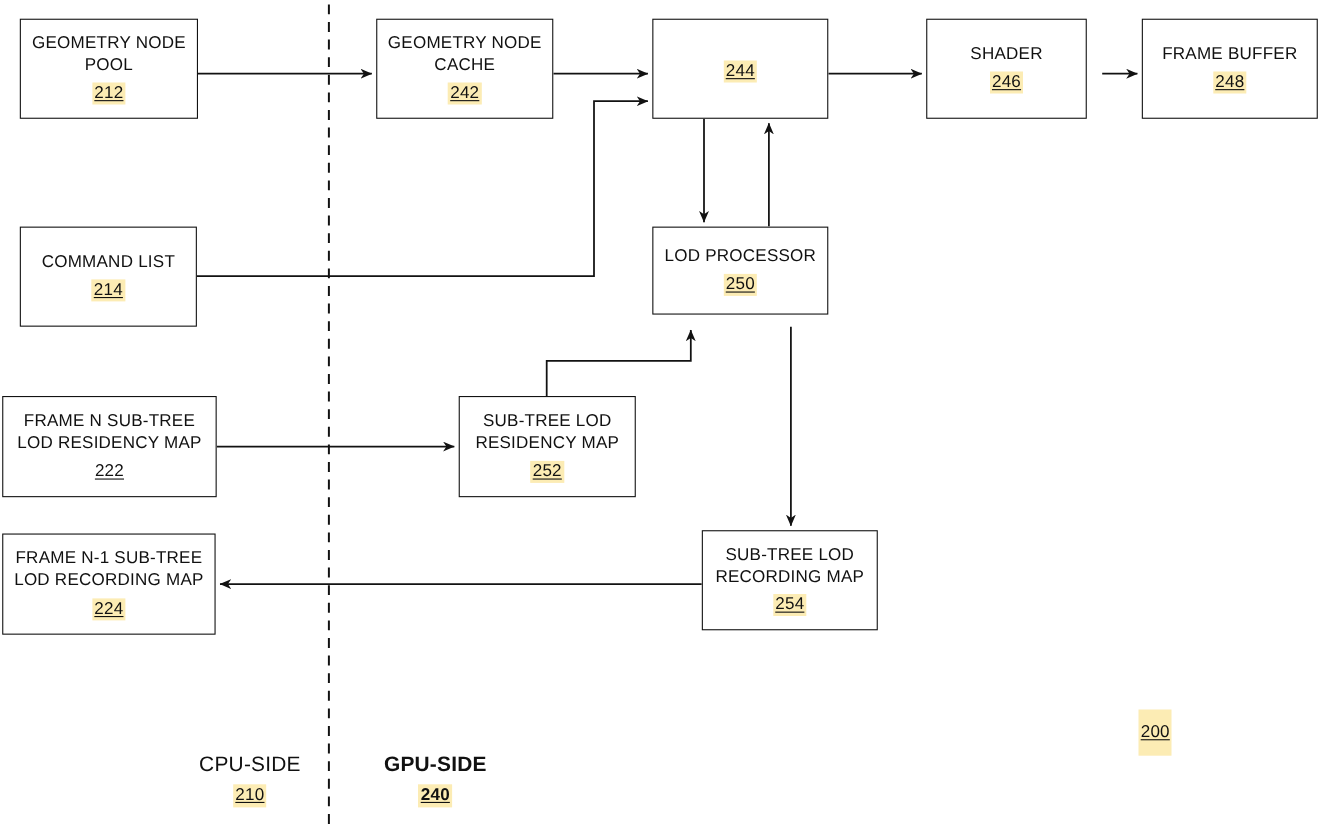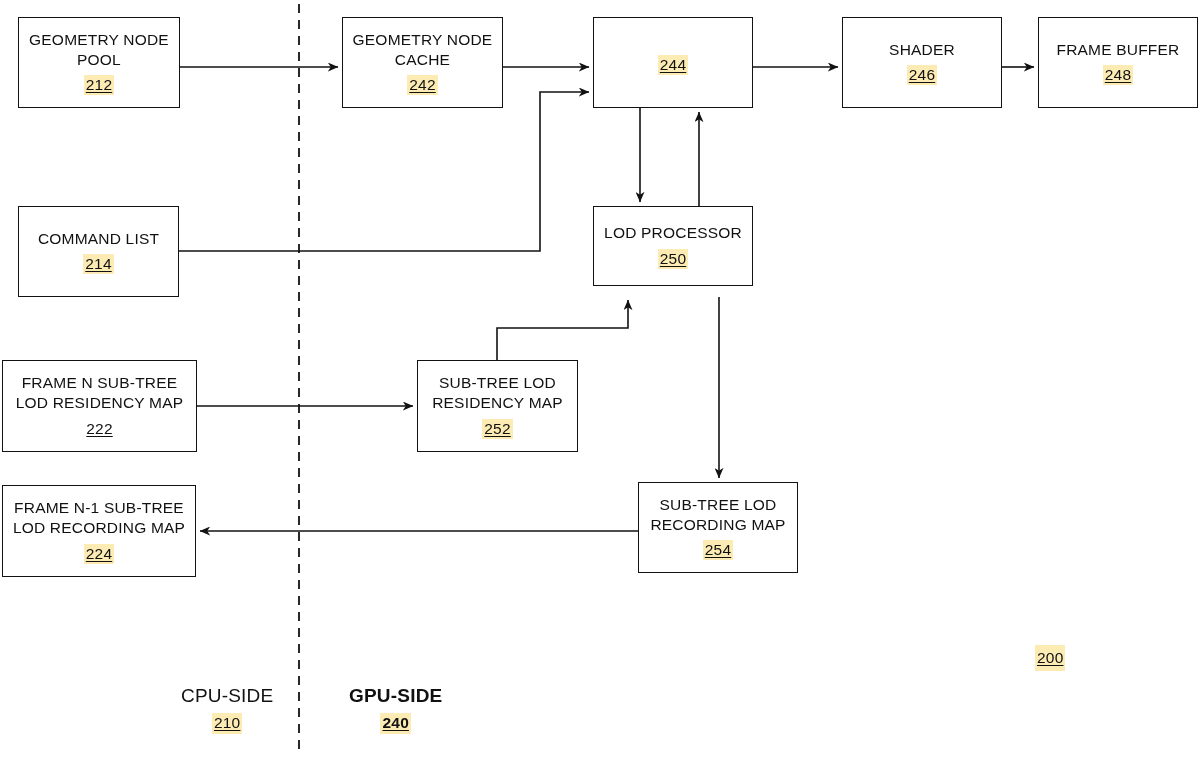--- a/index.html
+++ b/index.html
@@ -75,21 +75,21 @@
     margin-top: 4px;
   }
   
   .fig-id {
     position: absolute;
     font-size: 15.5px;
     text-decoration: underline;
     text-underline-offset: 2px;
     letter-spacing: 0.2px;
     color: #111111;
-    padding: 4px 2px;
+    padding: 12px 2px;
   }
   .fig-id.hl {
     background: #fcecb4;
   }
 </style>
 </head>
 <body>
 
 <div id="figure">
 
@@ -124,21 +124,21 @@
         <div class="refnum hl">212</div>
       </div>
       <div class="node" style="left: 342px; top: 17px; width: 161px; height: 91px;">
         <div class="label">GEOMETRY NODE
 CACHE</div>
         <div class="refnum hl">242</div>
       </div>
       <div class="node" style="left: 593px; top: 17px; width: 160px; height: 91px;">
         <div class="refnum hl">244</div>
       </div>
-      <div class="node" style="left: 842px; top: 17px; width: 160px; height: 91px;">
+      <div class="node" style="left: 842px; top: 17px; width: 146px; height: 91px;">
         <div class="label">SHADER</div>
         <div class="refnum hl">246</div>
       </div>
       <div class="node" style="left: 1038px; top: 17px; width: 160px; height: 91px;">
         <div class="label">FRAME BUFFER</div>
         <div class="refnum hl">248</div>
       </div>
       <div class="node" style="left: 18px; top: 206px; width: 161px; height: 91px;">
         <div class="label">COMMAND LIST</div>
         <div class="refnum hl">214</div>

